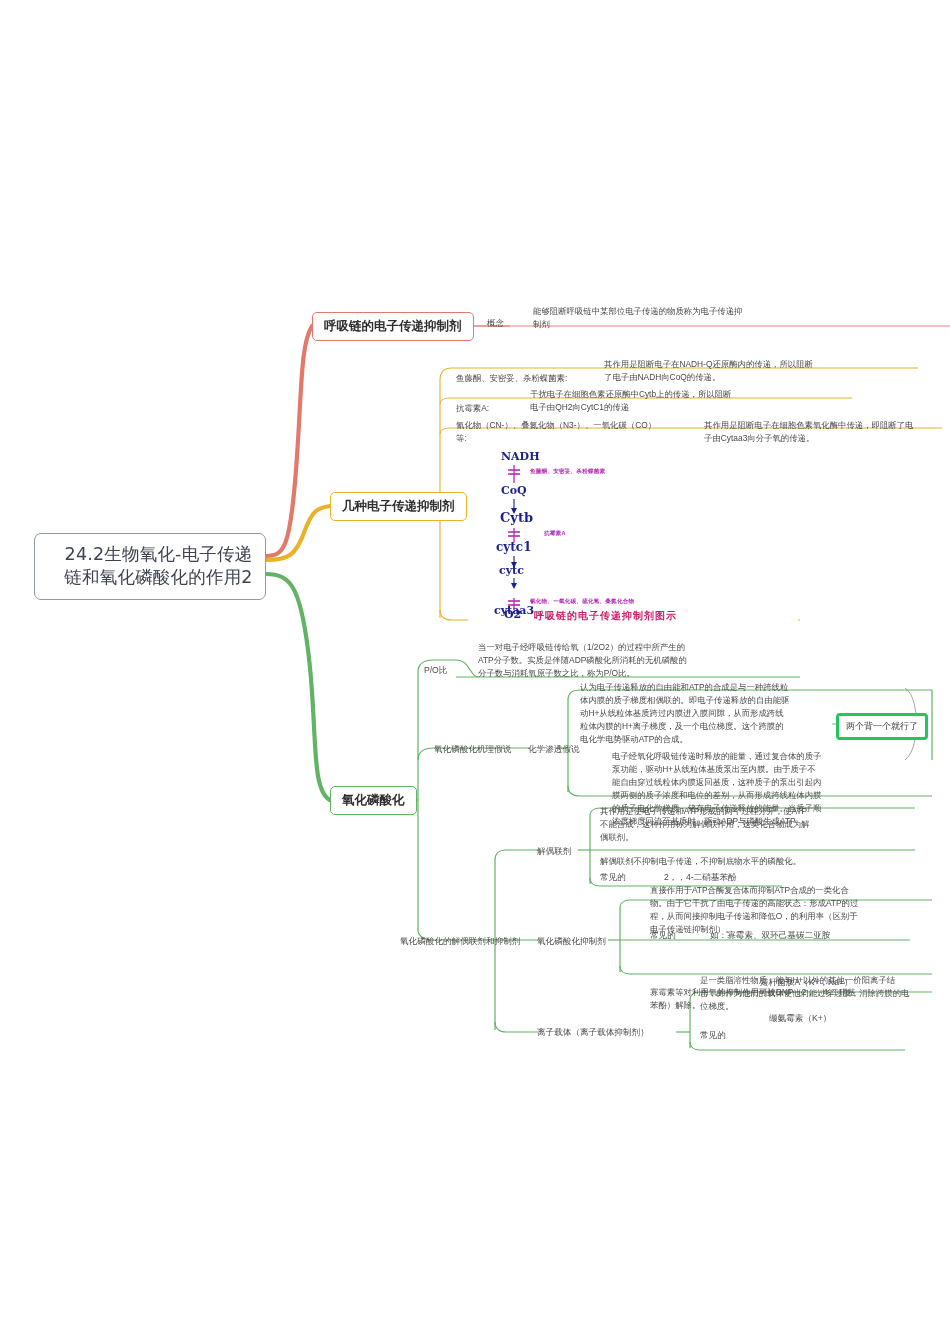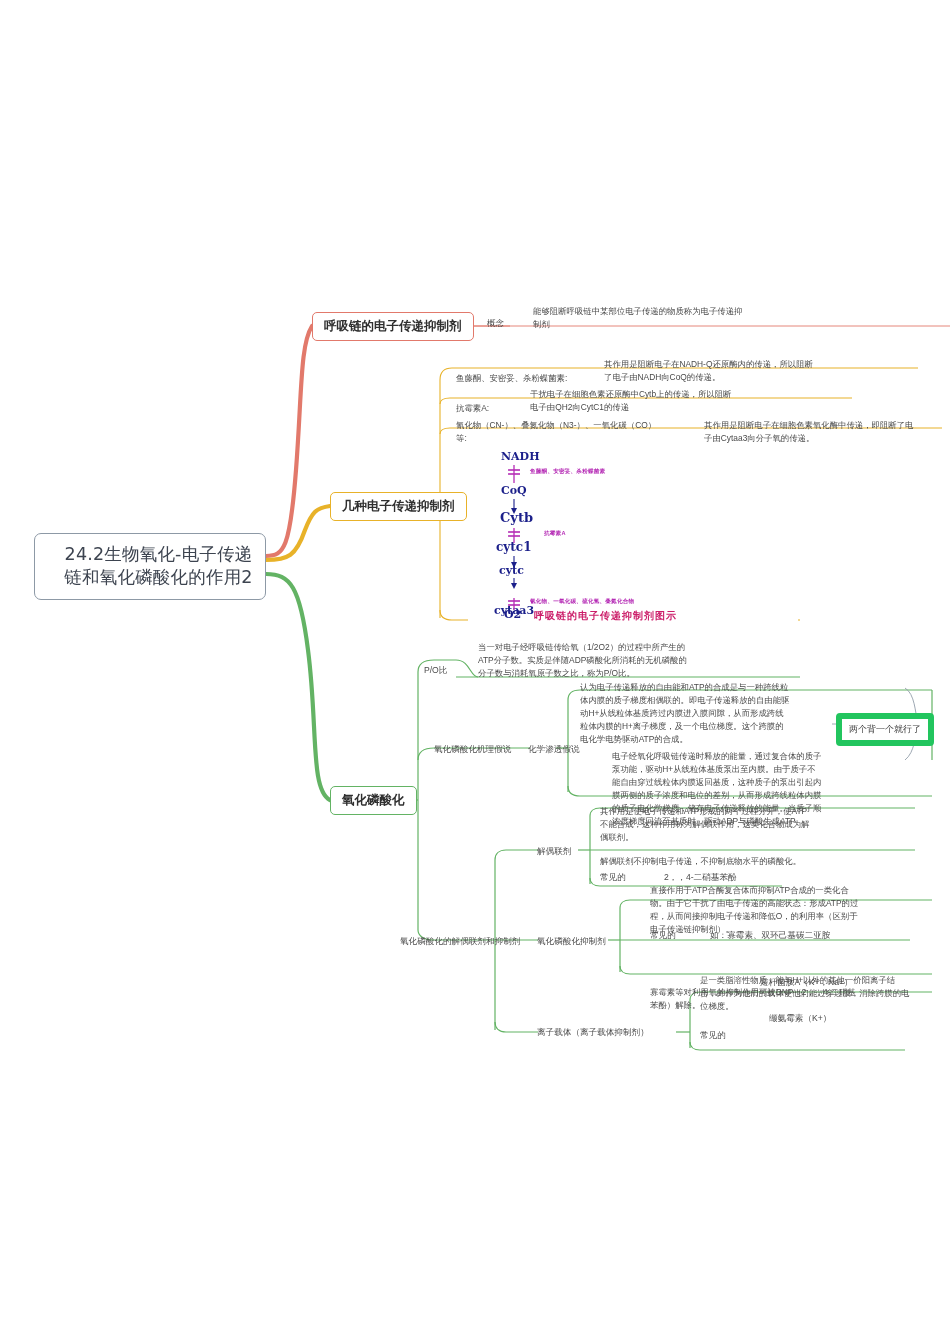--- a/index.html
+++ b/index.html
@@ -30,21 +30,21 @@
   }
   .lvl2.red{border-color:#e2796b;}
   .lvl2.yellow{border-color:#e8b229;}
   .lvl2.green{border-color:#63b364;}
 
   
   .txt{font-size:8.4px;line-height:1.55;color:#4a4a4a;white-space:pre-line;}
   .lbl{font-size:8.6px;color:#4a4a4a;white-space:nowrap;}
 
   .note{
-    border:6px solid #22c55e;border-radius:4px;background:#fff;
+    border:3px solid #22c55e;border-radius:4px;background:#fff;
     padding:4px 7px;font-size:9px;color:#3e3e3e;white-space:nowrap;
   }
 
   
   .etc{
     position:absolute;left:468px;top:448px;width:330px;height:176px;
     background:#fff;
   }
   .etc .chem{
     position:absolute;font-weight:bold;color:#1b1f8a;

